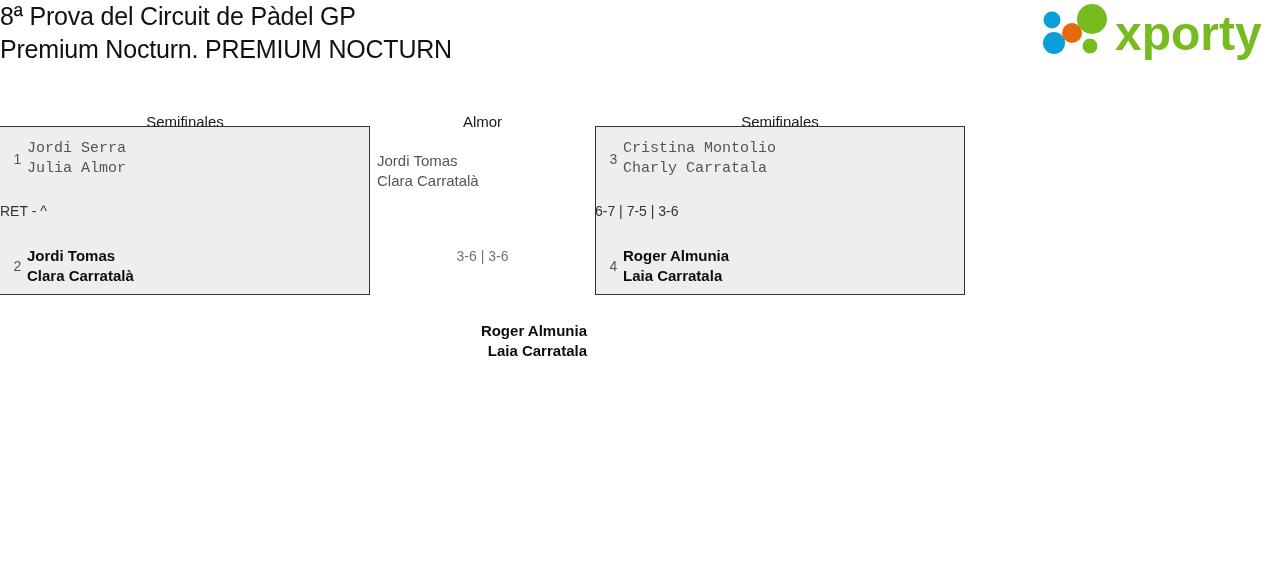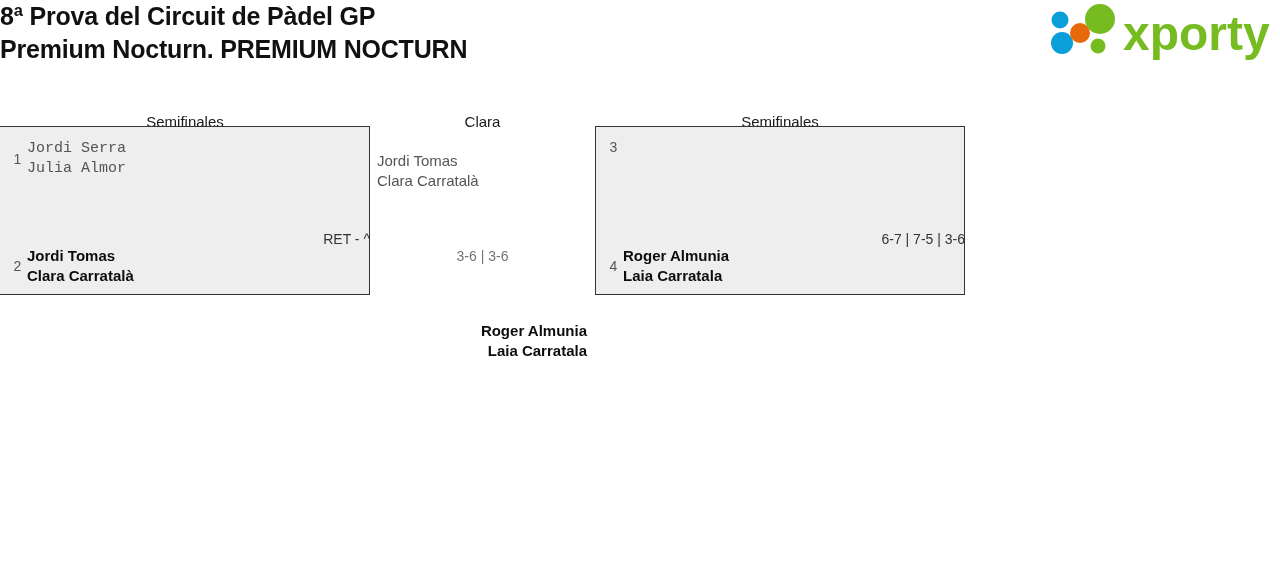--- a/index.html
+++ b/index.html
@@ -16,30 +16,30 @@
     -webkit-font-smoothing: antialiased;
   }
 
   
   .tournament-title {
     position: absolute;
     left: 0px;
     top: 0px;
     width: 900px;
     font-size: 25px;
-    font-weight: bold;
+    font-weight: normal;
     line-height: 33px;
     color: #111111;
     letter-spacing: -0.2px;
     white-space: pre-line;
   }
 
   .brand-logo {
     position: absolute;
-    right: 10px;
+    right: 18px;
     top: 2px;
     width: 232px;
     height: 62px;
   }
   .brand-logo svg { display: block; width: 232px; height: 62px; }
 
   
   .round-label {
     position: absolute;
     text-align: center;
@@ -89,22 +89,21 @@
   }
   .team-names.loser  { color: #555555; font-weight: normal; font-family: Liberation Mono, monospace; }
   .team-names.winner { color: #0d0d0d; font-weight: bold; }
 
   .match-score {
     position: absolute;
     top: 202px;
     font-size: 14px;
     color: #333333;
     line-height: 18px;
-    text-align: right;
-    margin-top: 28px;
+    text-align: left;
   }
   .match-score.left  { left: 0px;   width: 370px; }
   .match-score.right { left: 595px; width: 370px; }
 
   
   .final-team {
     position: absolute;
     font-size: 15px;
     line-height: 20px;
     white-space: pre-line;
@@ -146,40 +145,42 @@
     <circle cx="22" cy="18" r="8.5" fill="#0a9fd8"></circle>
     <circle cx="24" cy="41" r="11" fill="#0a9fd8"></circle>
     <circle cx="42" cy="31" r="10" fill="#e8690b"></circle>
     <circle cx="62" cy="17" r="15" fill="#76bc21"></circle>
     <circle cx="60" cy="44" r="7.5" fill="#76bc21"></circle>
     <text x="85" y="48" font-family="Liberation Sans, sans-serif" font-size="48" font-weight="bold" fill="#76bc21">xporty</text>
   </svg>
 </div>
 
 <div class="round-label left">Semifinales</div>
-<div class="round-label final">Clara</div>
+<div class="round-label final">Almor</div>
 <div class="round-label right">Semifinales</div>
 
 <div class="match-box left">
   <div class="team top">
     <span class="seed">1</span>
     <span class="team-names loser">Jordi Serra
 Julia Almor</span>
   </div>
   <div class="team bottom">
     <span class="seed">2</span>
     <span class="team-names winner">Jordi Tomas
 Clara Carratalà</span>
   </div>
 </div>
 <div class="match-score left">RET - ^</div>
 
 <div class="match-box right">
   <div class="team top">
     <span class="seed">3</span>
+    <span class="team-names loser">Cristina Montolio
+Charly Carratala</span>
   </div>
   <div class="team bottom">
     <span class="seed">4</span>
     <span class="team-names winner">Roger Almunia
 Laia Carratala</span>
   </div>
 </div>
 <div class="match-score right">6-7 | 7-5 | 3-6</div>
 
 <div class="final-team upper">Jordi Tomas

